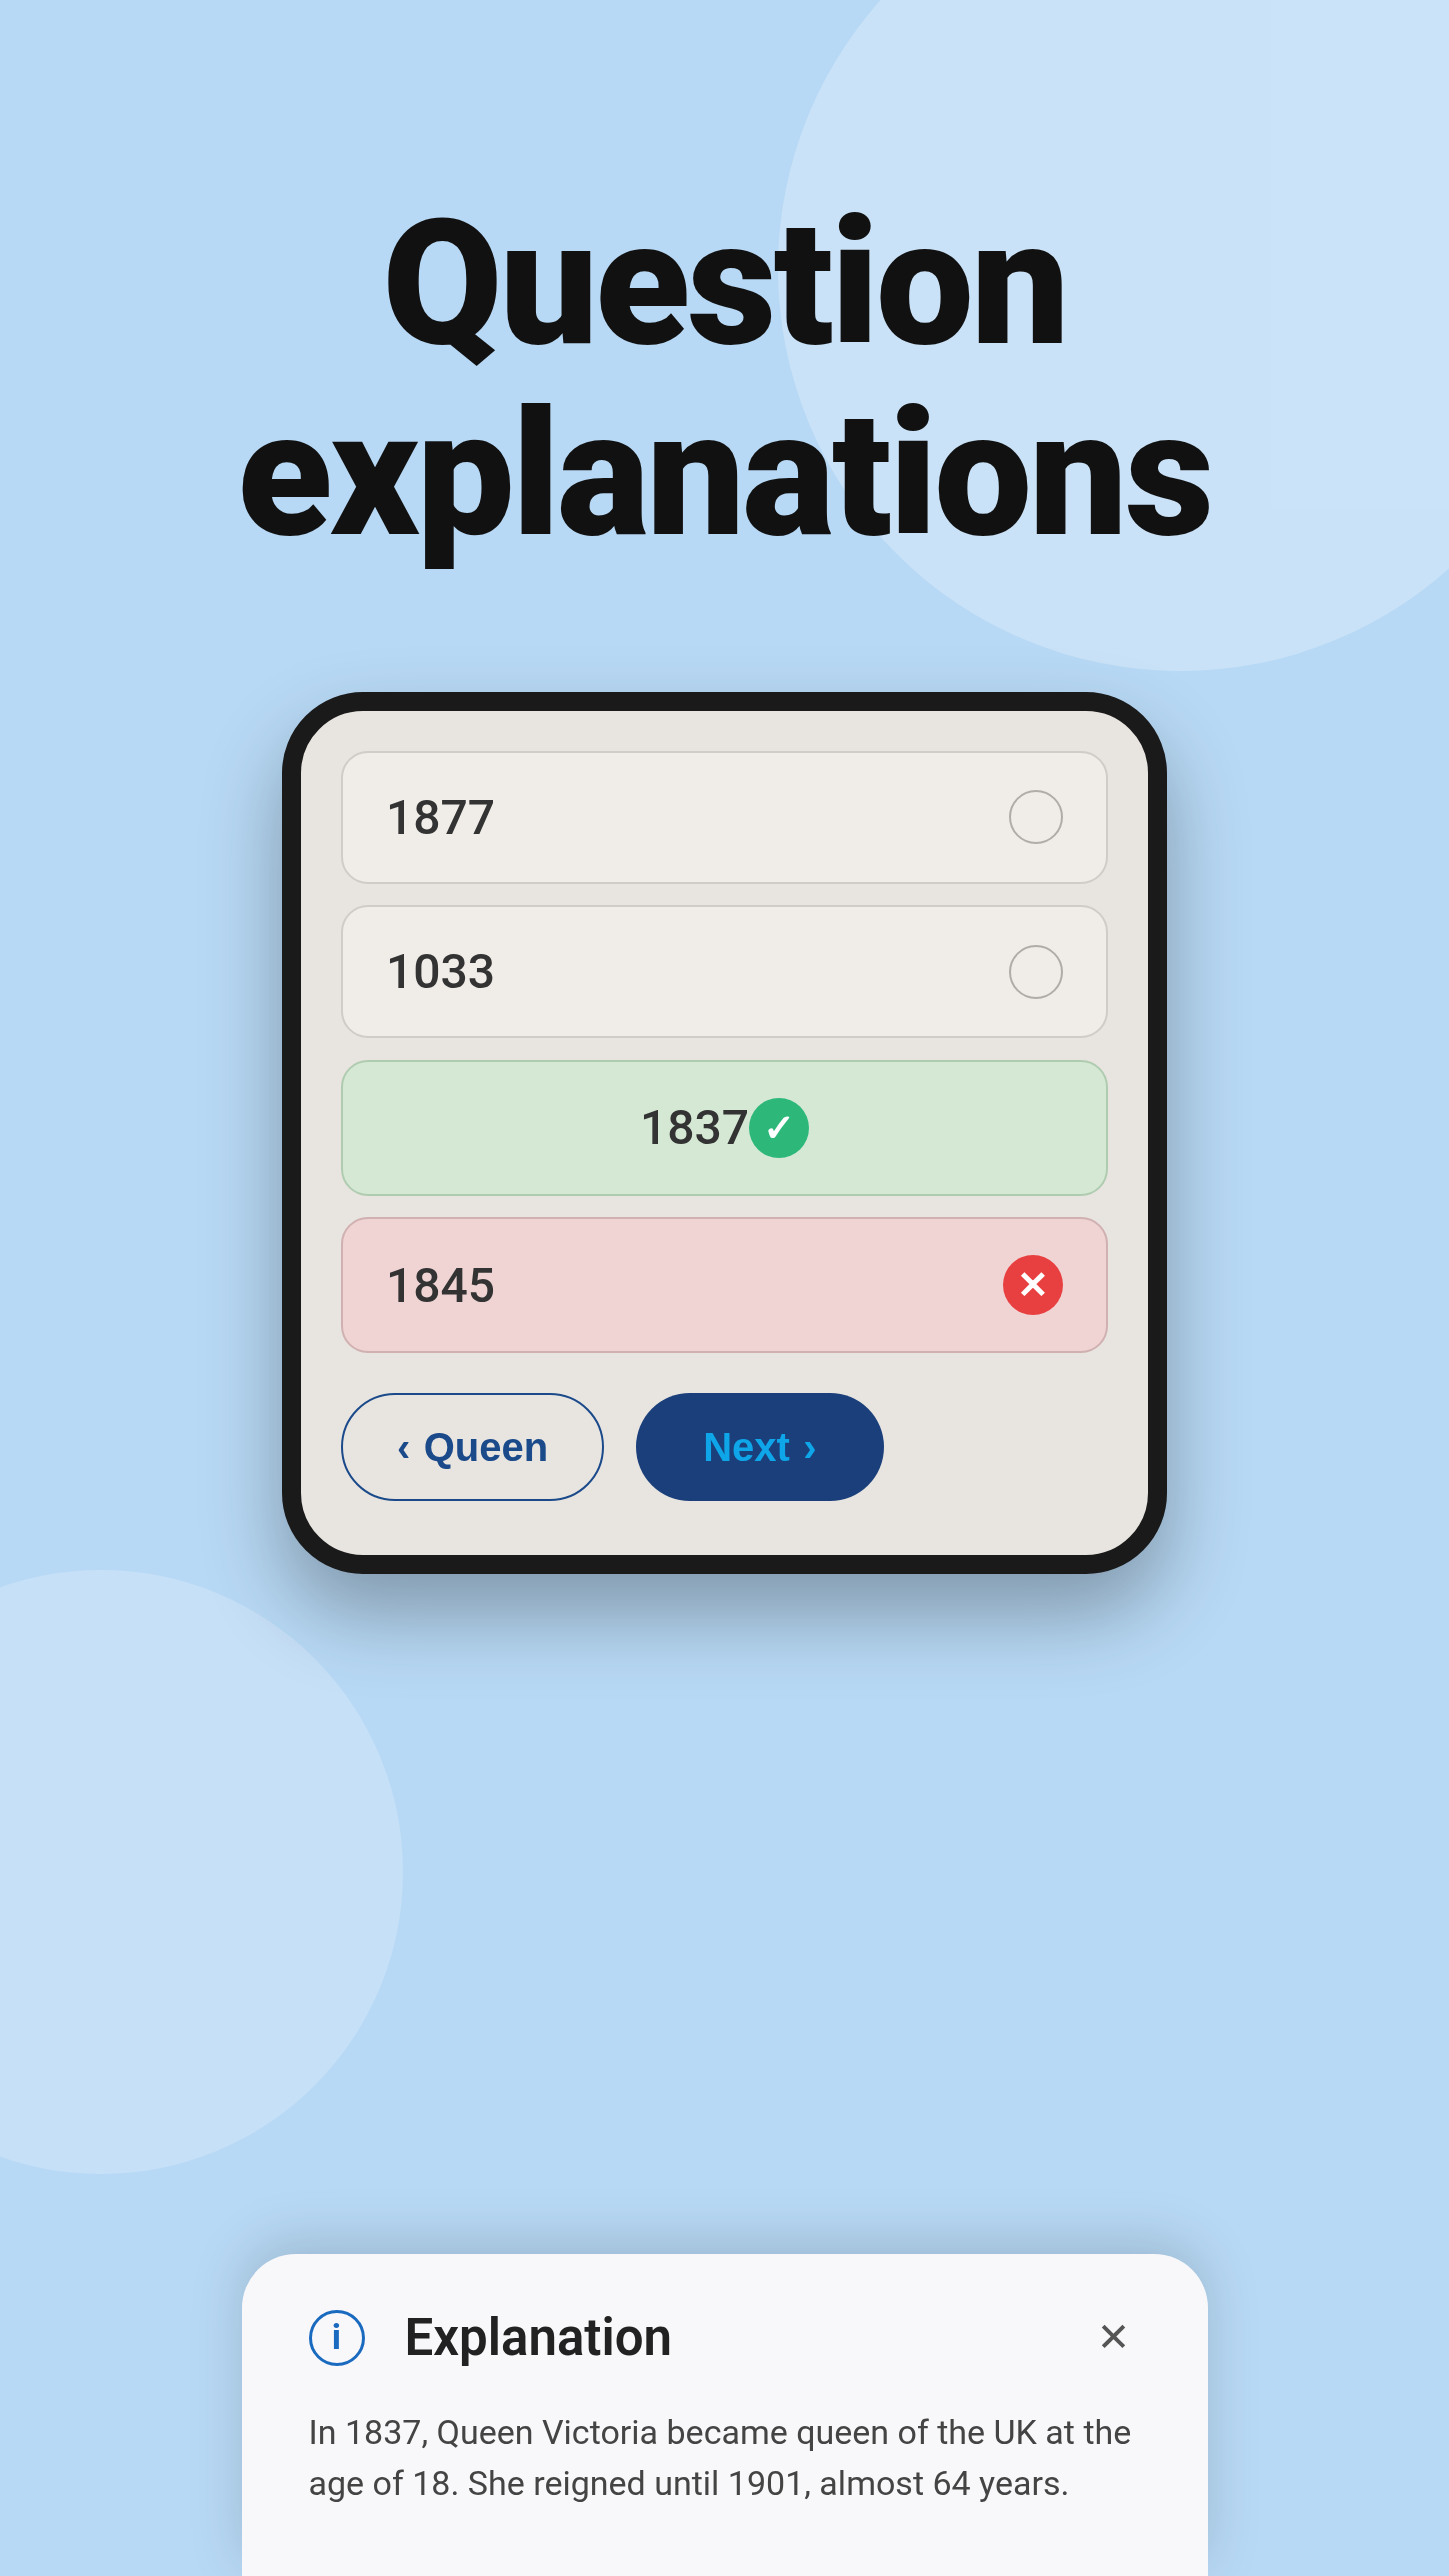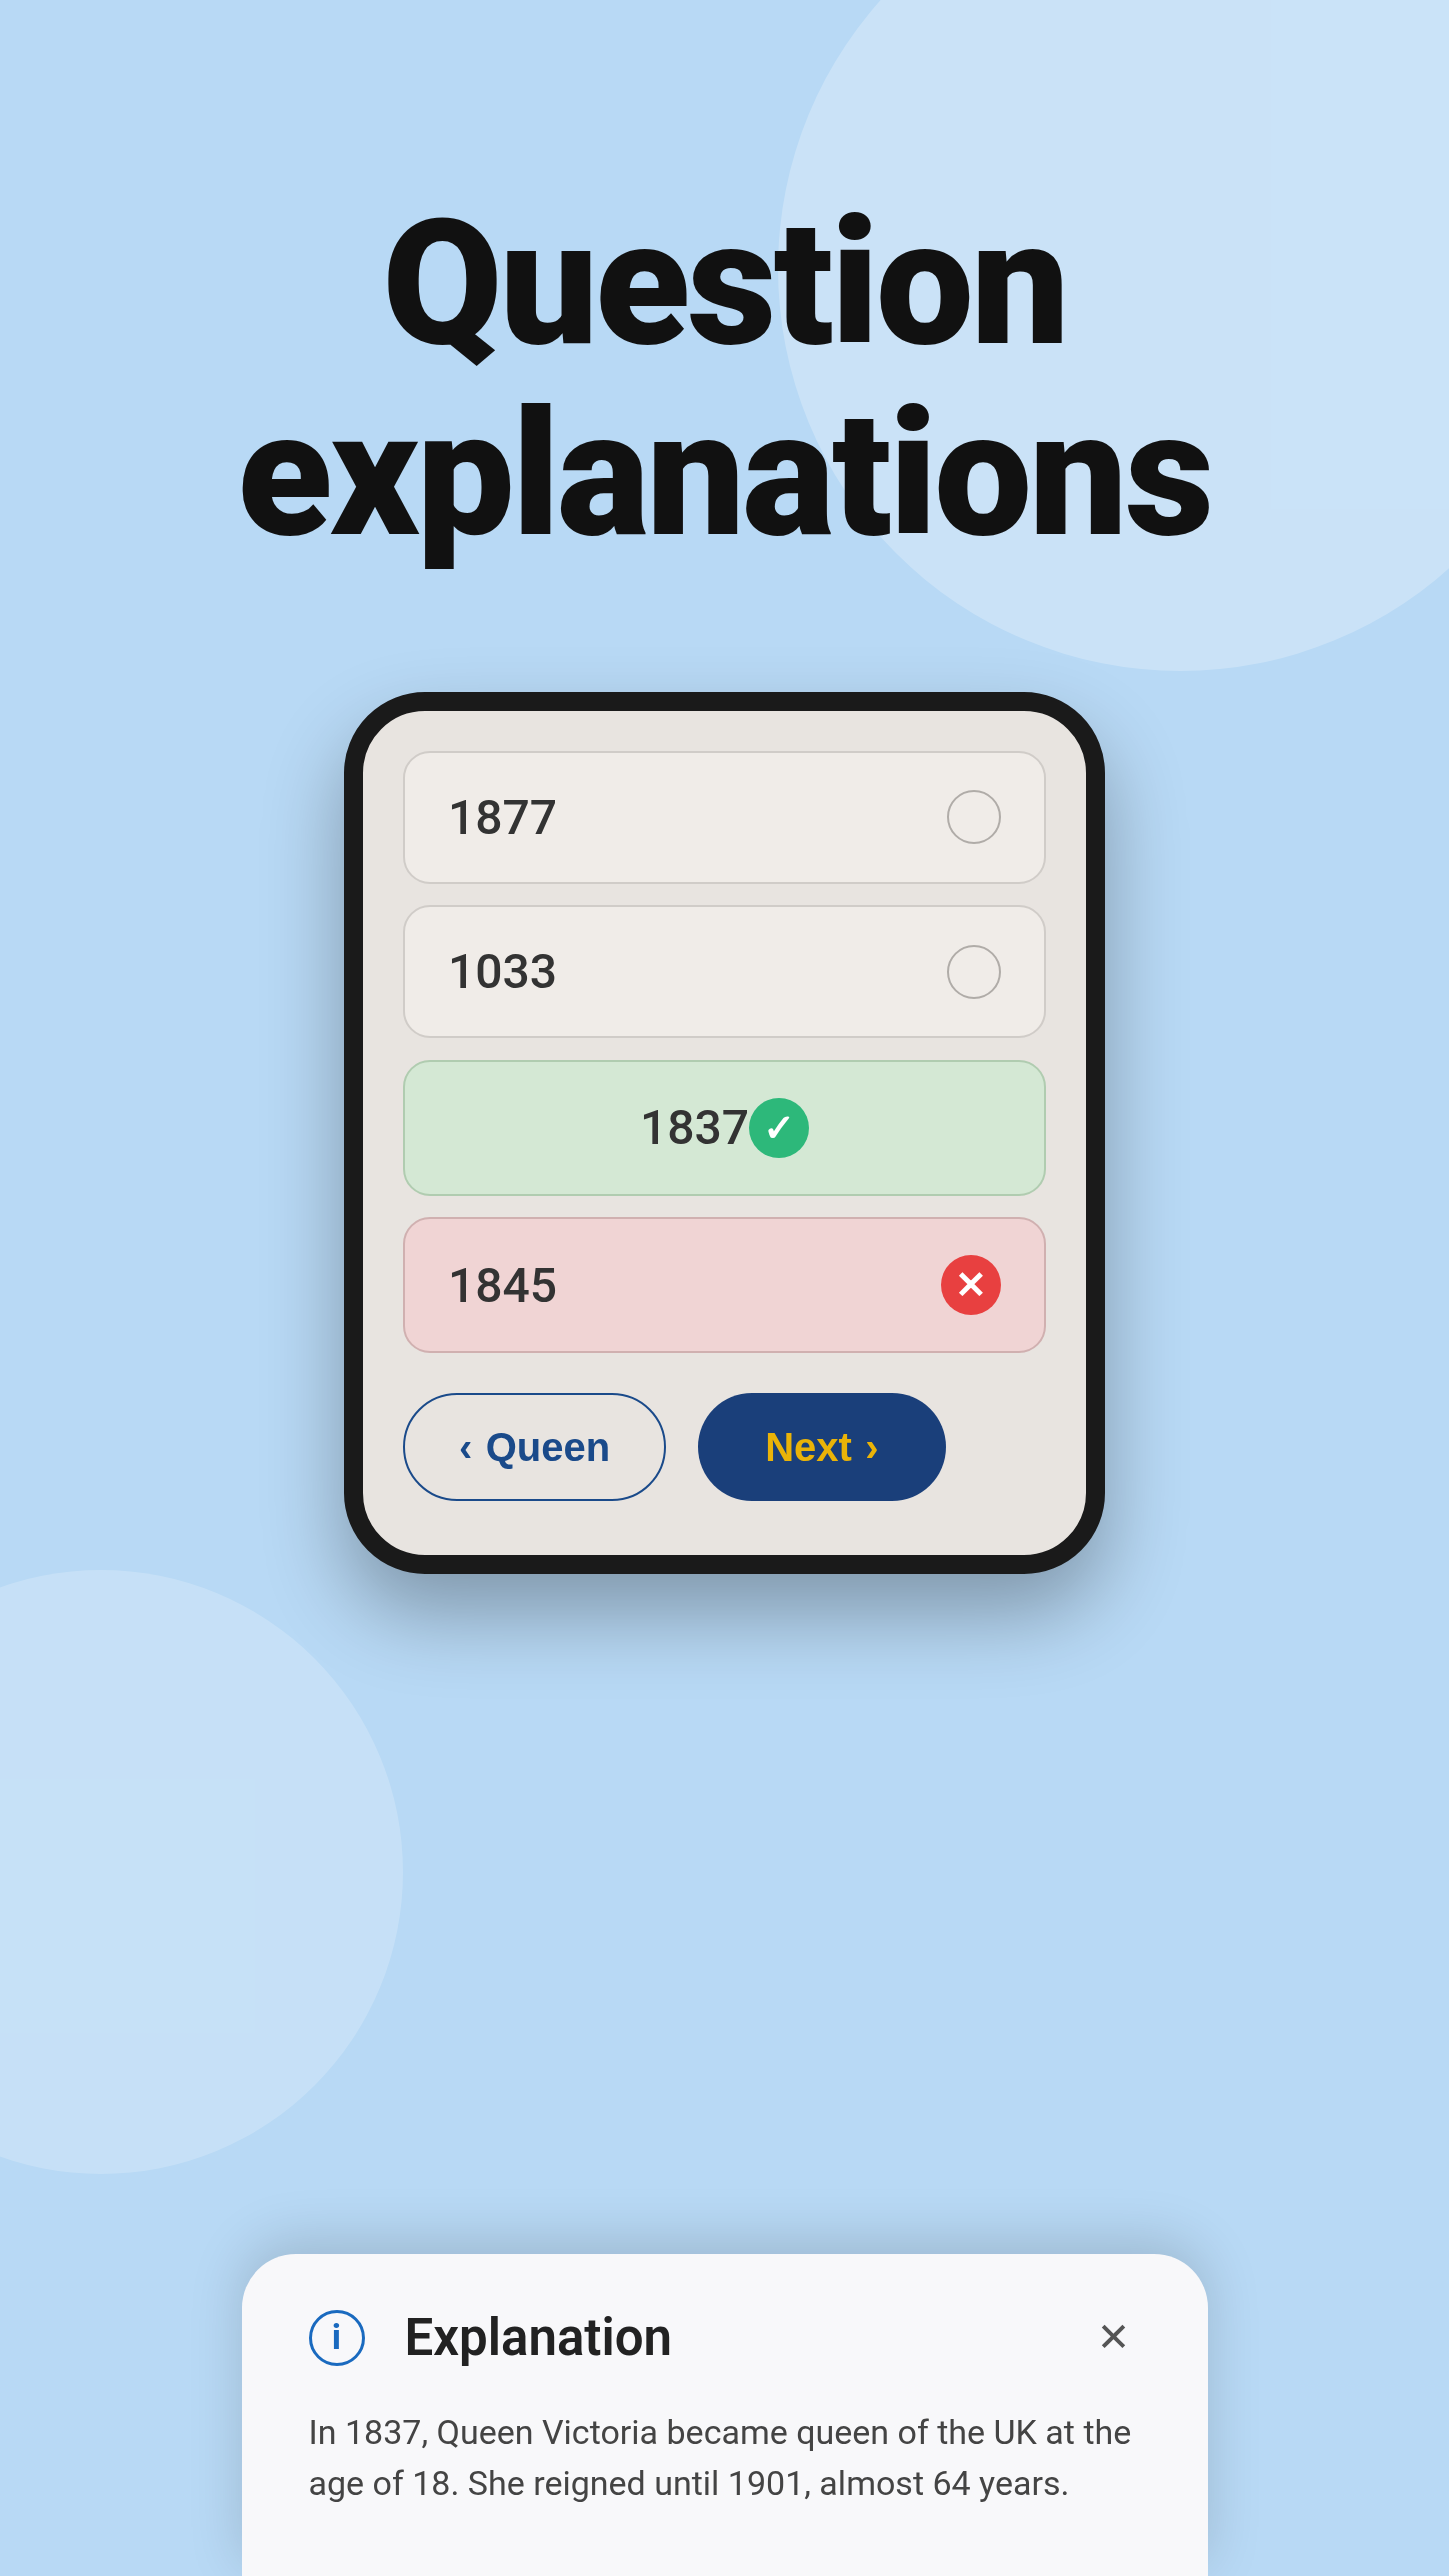--- a/index.html
+++ b/index.html
@@ -59,21 +59,21 @@
     .device-wrapper {
       position: relative;
       z-index: 3;
       display: flex;
       justify-content: center;
       align-items: flex-start;
       margin-top: 40px;
     }
 
     .device-frame {
-      width: 761px;
+      width: 885px;
       background: #e8e4e0;
       border-radius: 81px;
       border: 19px solid #1a1a1a;
       padding: 40px 40px 0 40px;
       position: relative;
       box-shadow: 0 40px 81px rgba(0,0,0,0.3);
     }
 
     
     .options-container {
@@ -167,21 +167,21 @@
     }
 
     .btn-next {
       display: flex;
       align-items: center;
       gap: 13.4px;
       padding: 29.5px 67px;
       border-radius: 67px;
       border: none;
       background: #1a3f7a;
-      color: #eab308;
+      color: #0ea5e9;
       font-size: 40px;
       font-weight: 600;
       cursor: pointer;
     }
 
     
     .explanation-card {
       position: absolute;
       bottom: 0;
       left: 50%;

